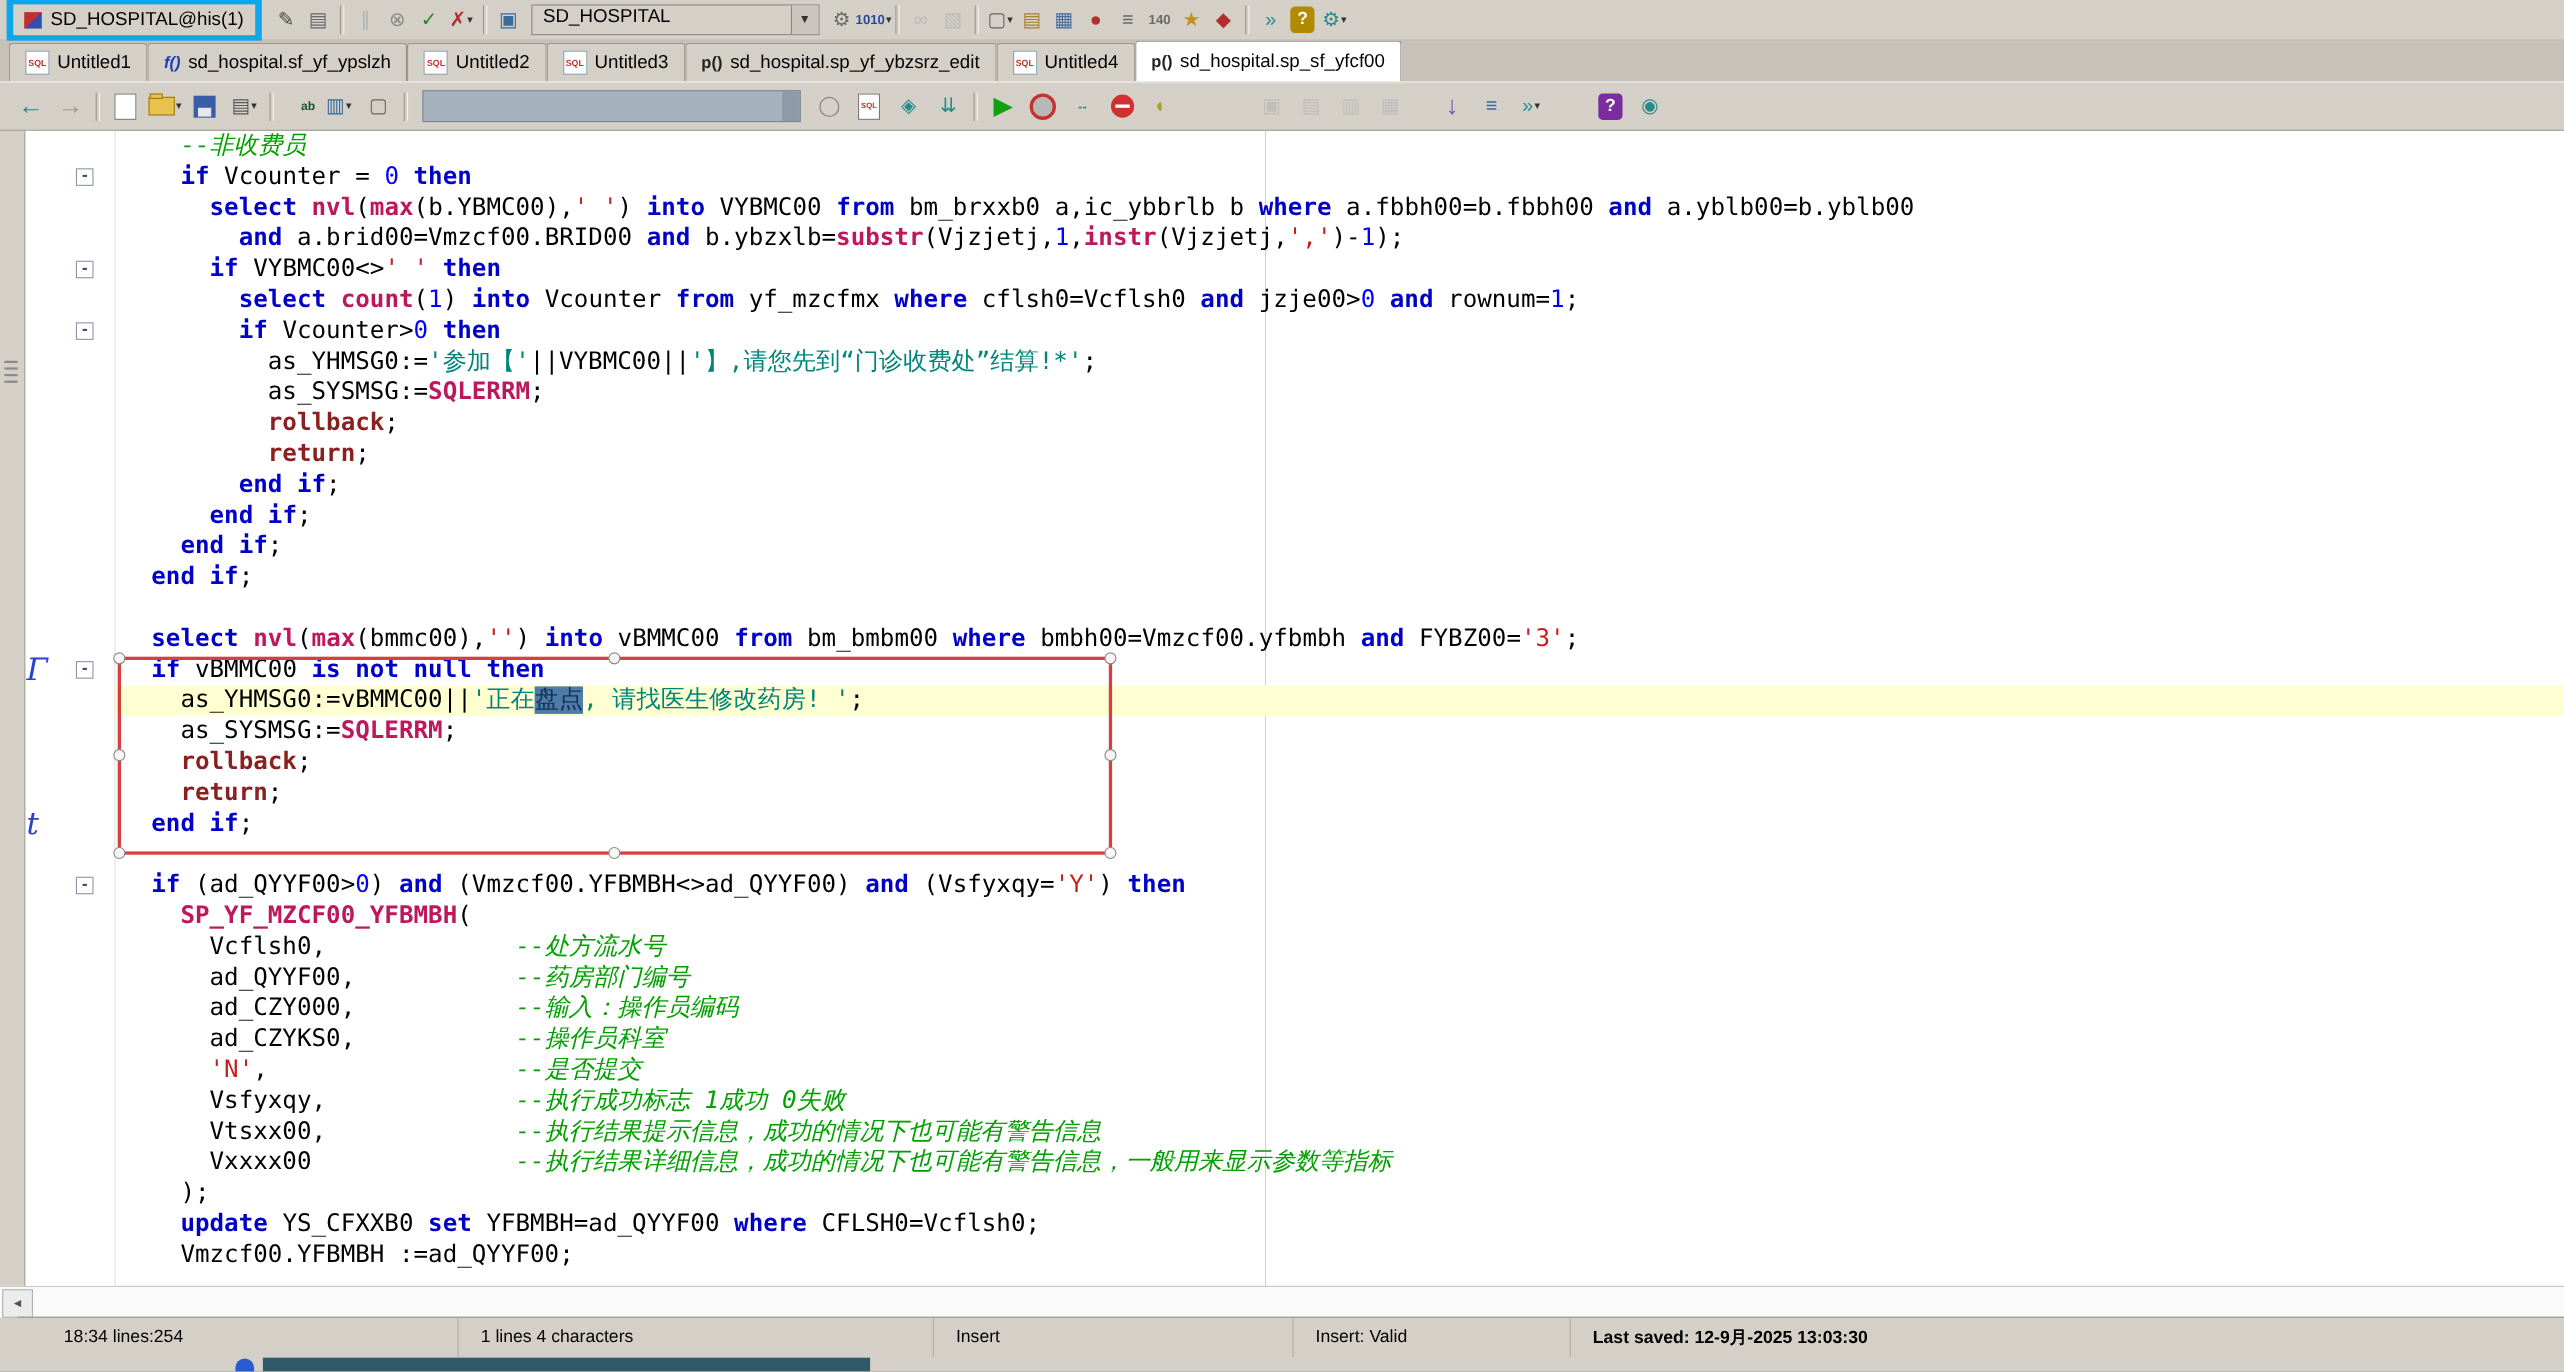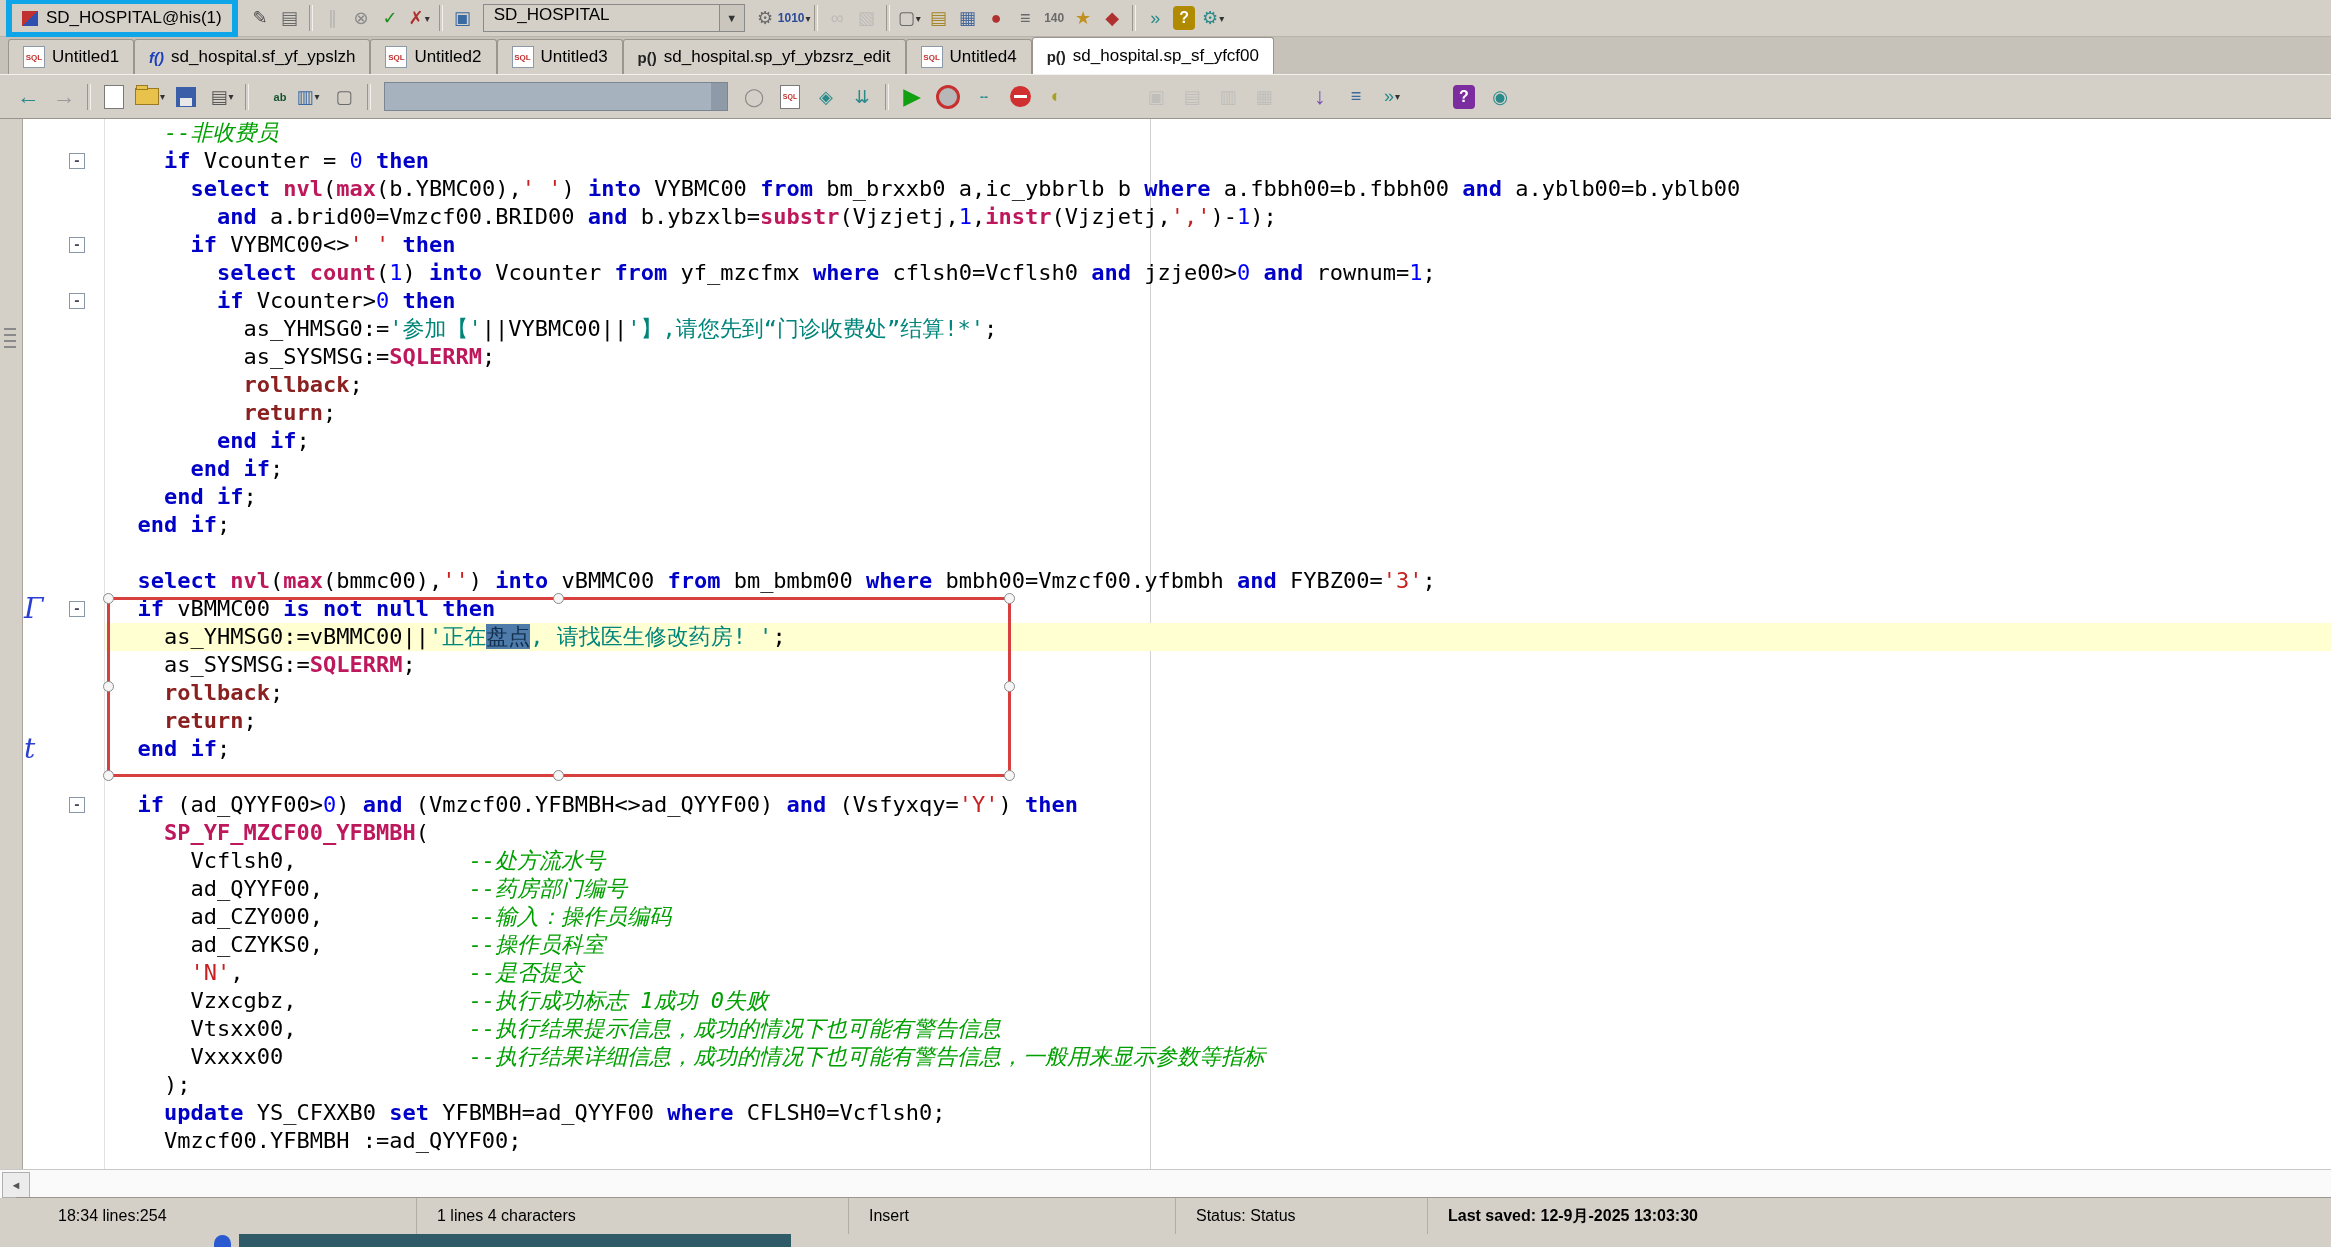--- a/index.html
+++ b/index.html
@@ -351,21 +351,21 @@
         <div class="cl"><span class="tk-pl">    </span><span class="tk-rr">return</span><span class="tk-pl">;</span></div>
         <div class="cl"><span class="tk-pl">  </span><span class="tk-kw">end if</span><span class="tk-pl">;</span></div>
         <div class="cl"></div>
         <div class="cl"><span class="tk-pl">  </span><span class="tk-kw">if</span><span class="tk-pl"> (ad_QYYF00&gt;</span><span class="tk-num">0</span><span class="tk-pl">) </span><span class="tk-kw">and</span><span class="tk-pl"> (Vmzcf00.YFBMBH&lt;&gt;ad_QYYF00) </span><span class="tk-kw">and</span><span class="tk-pl"> (Vsfyxqy=</span><span class="tk-str">'Y'</span><span class="tk-pl">) </span><span class="tk-kw">then</span></div>
         <div class="cl"><span class="tk-pl">    </span><span class="tk-fn">SP_YF_MZCF00_YFBMBH</span><span class="tk-pl">(</span></div>
         <div class="cl"><span class="tk-pl">      Vcflsh0,             </span><span class="tk-com">--处方流水号</span></div>
         <div class="cl"><span class="tk-pl">      ad_QYYF00,           </span><span class="tk-com">--药房部门编号</span></div>
         <div class="cl"><span class="tk-pl">      ad_CZY000,           </span><span class="tk-com">--输入：操作员编码</span></div>
         <div class="cl"><span class="tk-pl">      ad_CZYKS0,           </span><span class="tk-com">--操作员科室</span></div>
         <div class="cl"><span class="tk-pl">      </span><span class="tk-str">'N'</span><span class="tk-pl">,                 </span><span class="tk-com">--是否提交</span></div>
-        <div class="cl"><span class="tk-pl">      Vzxcgbz,             </span><span class="tk-com">--执行成功标志 1成功 0失败</span></div>
+        <div class="cl"><span class="tk-pl">      Vsfyxqy,             </span><span class="tk-com">--执行成功标志 1成功 0失败</span></div>
         <div class="cl"><span class="tk-pl">      Vtsxx00,             </span><span class="tk-com">--执行结果提示信息，成功的情况下也可能有警告信息</span></div>
         <div class="cl"><span class="tk-pl">      Vxxxx00              </span><span class="tk-com">--执行结果详细信息，成功的情况下也可能有警告信息，一般用来显示参数等指标</span></div>
         <div class="cl"><span class="tk-pl">    );</span></div>
         <div class="cl"><span class="tk-pl">    </span><span class="tk-kw">update</span><span class="tk-pl"> YS_CFXXB0 </span><span class="tk-kw">set</span><span class="tk-pl"> YFBMBH=ad_QYYF00 </span><span class="tk-kw">where</span><span class="tk-pl"> CFLSH0=Vcflsh0;</span></div>
         <div class="cl"><span class="tk-pl">    Vmzcf00.YFBMBH :=ad_QYYF00;</span></div>
       </div>
     <div class="gutter">
         <div class="foldbox" style="top: 34px;">-</div>
         <div class="foldbox" style="top: 118px;">-</div>
         <div class="foldbox" style="top: 174px;">-</div>
@@ -395,21 +395,21 @@
   </div>
 
   <div class="hscroll">
     <div class="harrow">◄</div>
   </div>
 
   <div class="statusbar">
     <span class="sb s1">18:34 lines:254</span>
     <span class="sb s2">1 lines 4 characters</span>
     <span class="sb s3">Insert</span>
-    <span class="sb s4">Status: Status</span>
+    <span class="sb s4">Insert: Valid</span>
     <span class="sb s5">Last saved: 12-9月-2025 13:03:30</span>
   </div>
 
   <div class="bottomstrip">
     <span class="bluedot"></span>
     <span class="tealbar"></span>
   </div>
 
 </div>
 

